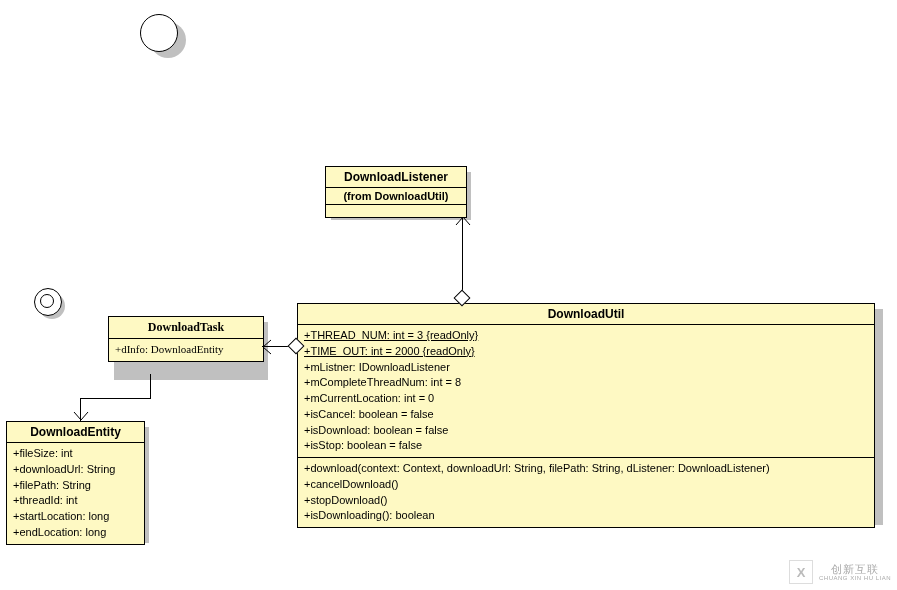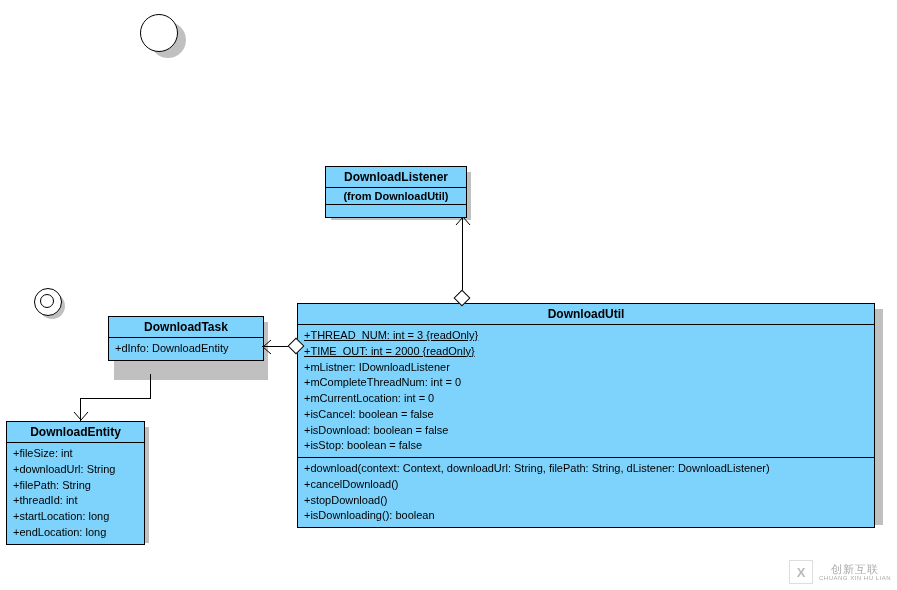--- a/index.html
+++ b/index.html
@@ -8,21 +8,21 @@
     background: #fff;
     font-family: "Helvetica Neue", Arial, sans-serif;
     font-size: 11px;
     width: 897px;
     height: 590px;
     position: relative;
     overflow: hidden;
   }
   .uml-class {
     position: absolute;
-    background: #7dd3fc;
+    background: #fef9c3;
     border: 1px solid #000;
   }
   .uml-shadow {
     position: absolute;
     background: #c0c0c0;
   }
   .uml-title {
     text-align: center;
     font-weight: bold;
     padding: 3px 6px;
@@ -119,35 +119,35 @@
 </div>
 
 <div class="uml-shadow" style="left:331px; top:172px; width:140px; height:48px;"></div>
 <div class="uml-class" style="left:325px; top:166px; width:140px;">
   <div class="uml-title">DownloadListener</div>
   <div class="uml-subtitle">(from DownloadUtil)</div>
   <div class="uml-section" style="height:6px;"></div>
 </div>
 
 <div class="uml-shadow" style="left:114px; top:322px; width:154px; height:58px;"></div>
-<div class="uml-class" style="left:108px; top:316px; width:154px;">
+<div class="uml-class" style="left:108px; top:316px; width:154px;font-family:Liberation Serif, serif;">
   <div class="uml-title">DownloadTask</div>
   <div class="uml-section" id="task-attrs">
       <div class="uml-row">+dInfo: DownloadEntity</div>
     </div>
 </div>
 
 <div class="uml-shadow" style="left:307px; top:309px; width:576px; height:216px;"></div>
 <div class="uml-class" style="left:297px; top:303px; width:576px;">
   <div class="uml-title">DownloadUtil</div>
   <div class="uml-section" id="util-attrs">
       <div class="uml-row uml-underline">+THREAD_NUM: int = 3 {readOnly}</div>
       <div class="uml-row uml-underline">+TIME_OUT: int = 2000 {readOnly}</div>
       <div class="uml-row">+mListner: IDownloadListener</div>
-      <div class="uml-row">+mCompleteThreadNum: int = 0</div>
+      <div class="uml-row">+mCompleteThreadNum: int = 8</div>
       <div class="uml-row">+mCurrentLocation: int = 0</div>
       <div class="uml-row">+isCancel: boolean = false</div>
       <div class="uml-row">+isDownload: boolean = false</div>
       <div class="uml-row">+isStop: boolean = false</div>
     </div>
   <div class="uml-section" id="util-ops">
       <div class="uml-row">+download(context: Context, downloadUrl: String, filePath: String, dListener: DownloadListener)</div>
       <div class="uml-row">+cancelDownload()</div>
       <div class="uml-row">+stopDownload()</div>
       <div class="uml-row">+isDownloading(): boolean</div>

